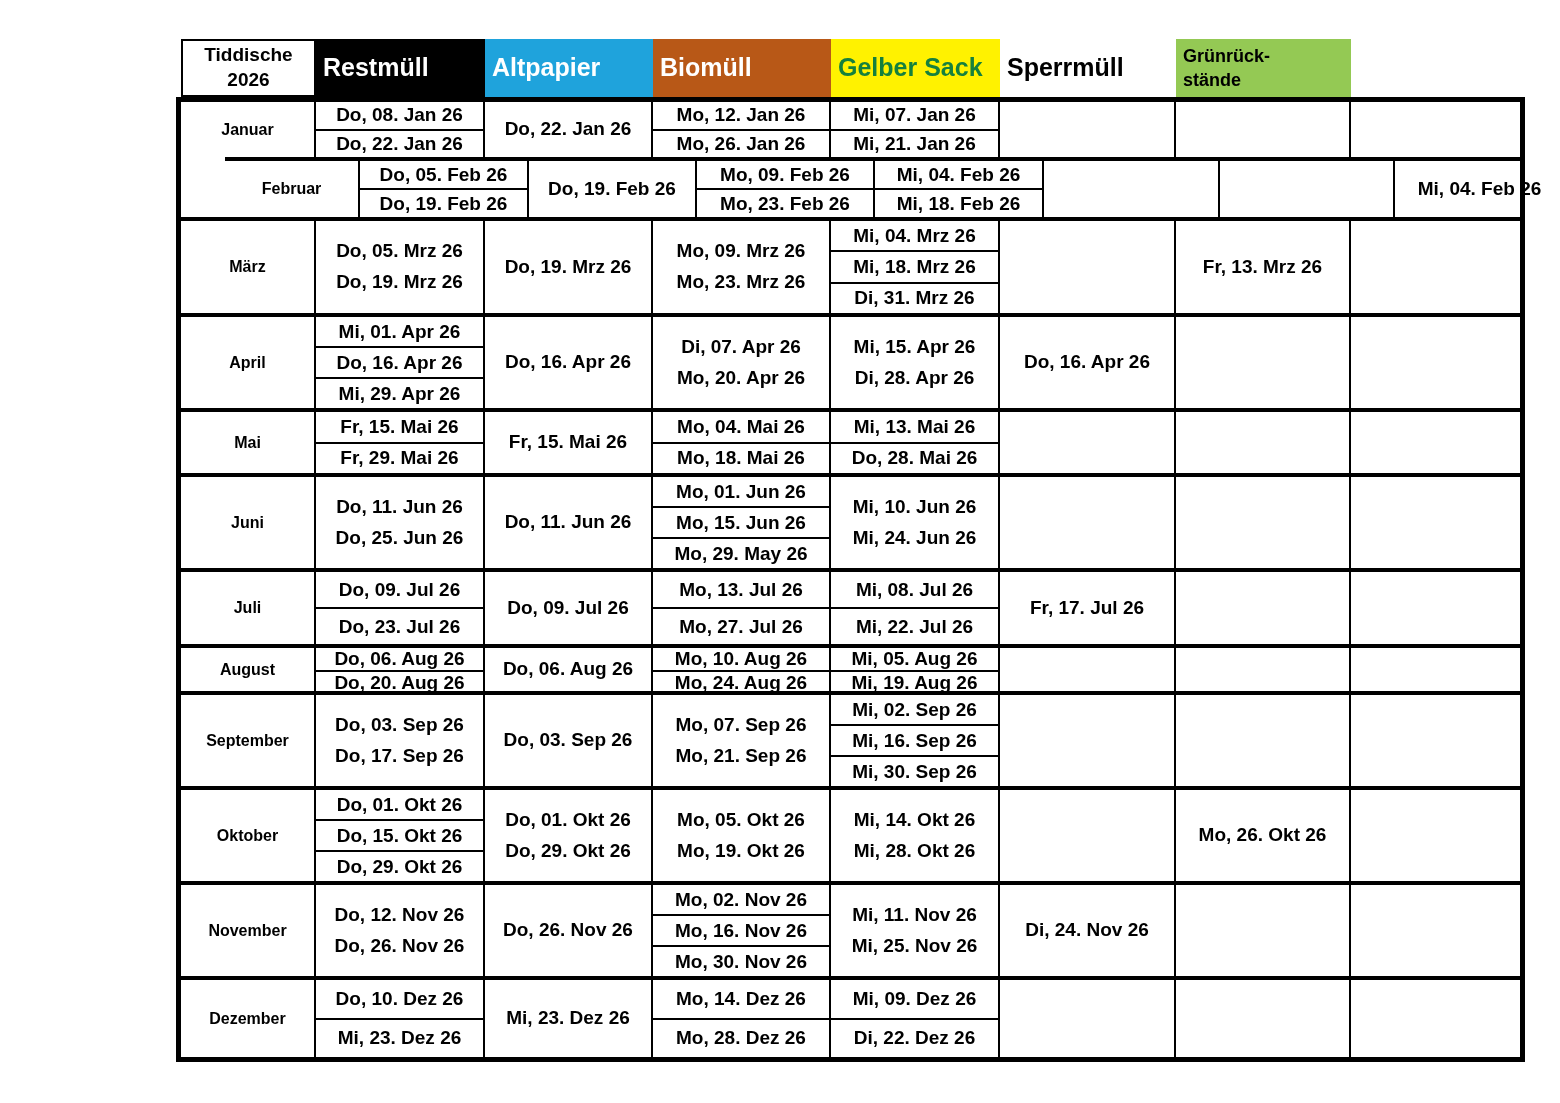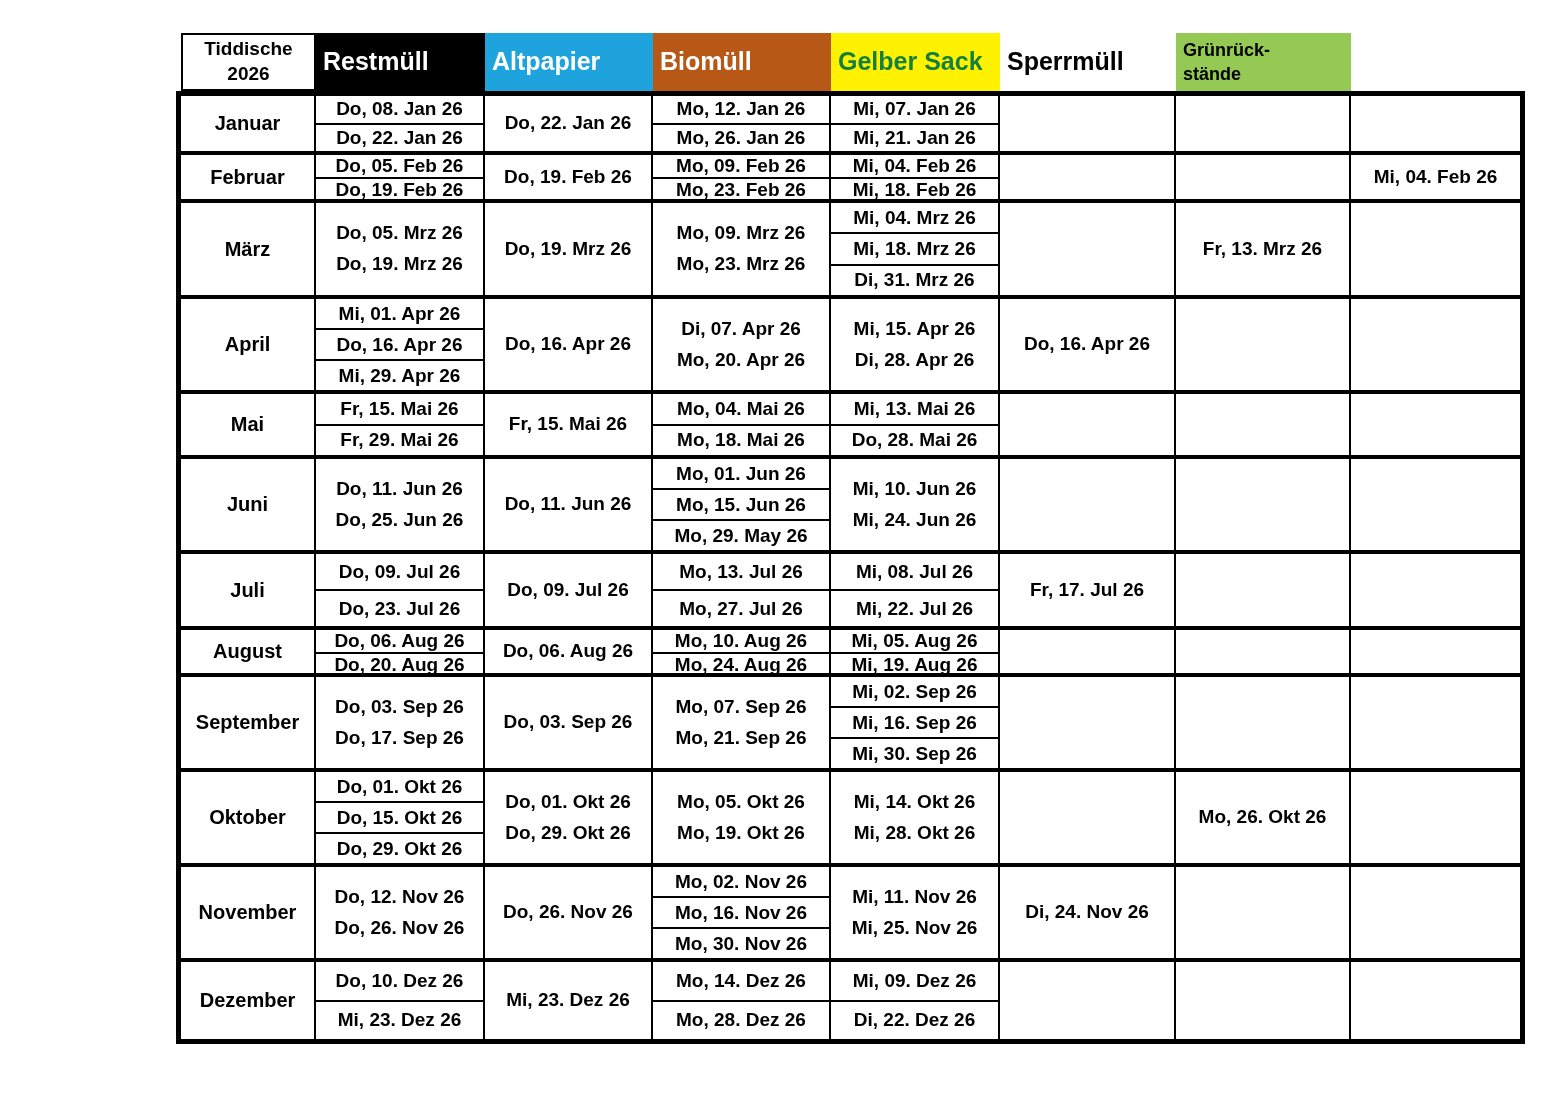--- a/index.html
+++ b/index.html
@@ -7,21 +7,21 @@
     padding: 0;
     width: 1560px;
     height: 1103px;
     background: #ffffff;
     font-family: "Liberation Sans", sans-serif;
     color: #000000;
   }
   .calendar-wrap {
     position: absolute;
     left: 130px;
-    top: 33px;
+    top: 39px;
     width: 1349px;
     padding-left: 46px;
   }
   .grid-cols {
     display: grid;
     grid-template-columns: 135px 169px 168px 178px 169px 176px 175px 169px;
   }
   
   .header-row {
     margin: 0 5px;
@@ -69,21 +69,21 @@
     overflow: hidden;
     font-weight: bold;
     font-size: 19px;
     text-align: center;
   }
   .cell:last-child { border-right: none; }
   .month-cell {
     display: flex;
     align-items: center;
     justify-content: center;
-    font-size: 20px;
+    font-size: 16px;
   }
   .cell.sep { display: flex; flex-direction: column; }
   .cell.sep .entry {
     flex: 1;
     display: flex;
     align-items: center;
     justify-content: center;
     border-bottom: 2px solid #000;
   }
   .cell.sep .entry:last-child { border-bottom: none; }
@@ -127,21 +127,21 @@
           <div class="entry">Mo, 26. Jan 26</div>
         </div>
         <div class="cell sep">
           <div class="entry">Mi, 07. Jan 26</div>
           <div class="entry">Mi, 21. Jan 26</div>
         </div>
         <div class="cell nosep"></div>
         <div class="cell nosep"></div>
         <div class="cell nosep"></div>
       </div>
-      <div class="month-row grid-cols" style="height: 48px;">
+      <div class="month-row grid-cols" style="height: 60px; margin-left: 44px;">
         <div class="cell month-cell">Februar</div>
         <div class="cell sep">
           <div class="entry">Do, 05. Feb 26</div>
           <div class="entry">Do, 19. Feb 26</div>
         </div>
         <div class="cell nosep">
           <div class="entry">Do, 19. Feb 26</div>
         </div>
         <div class="cell sep">
           <div class="entry">Mo, 09. Feb 26</div>

